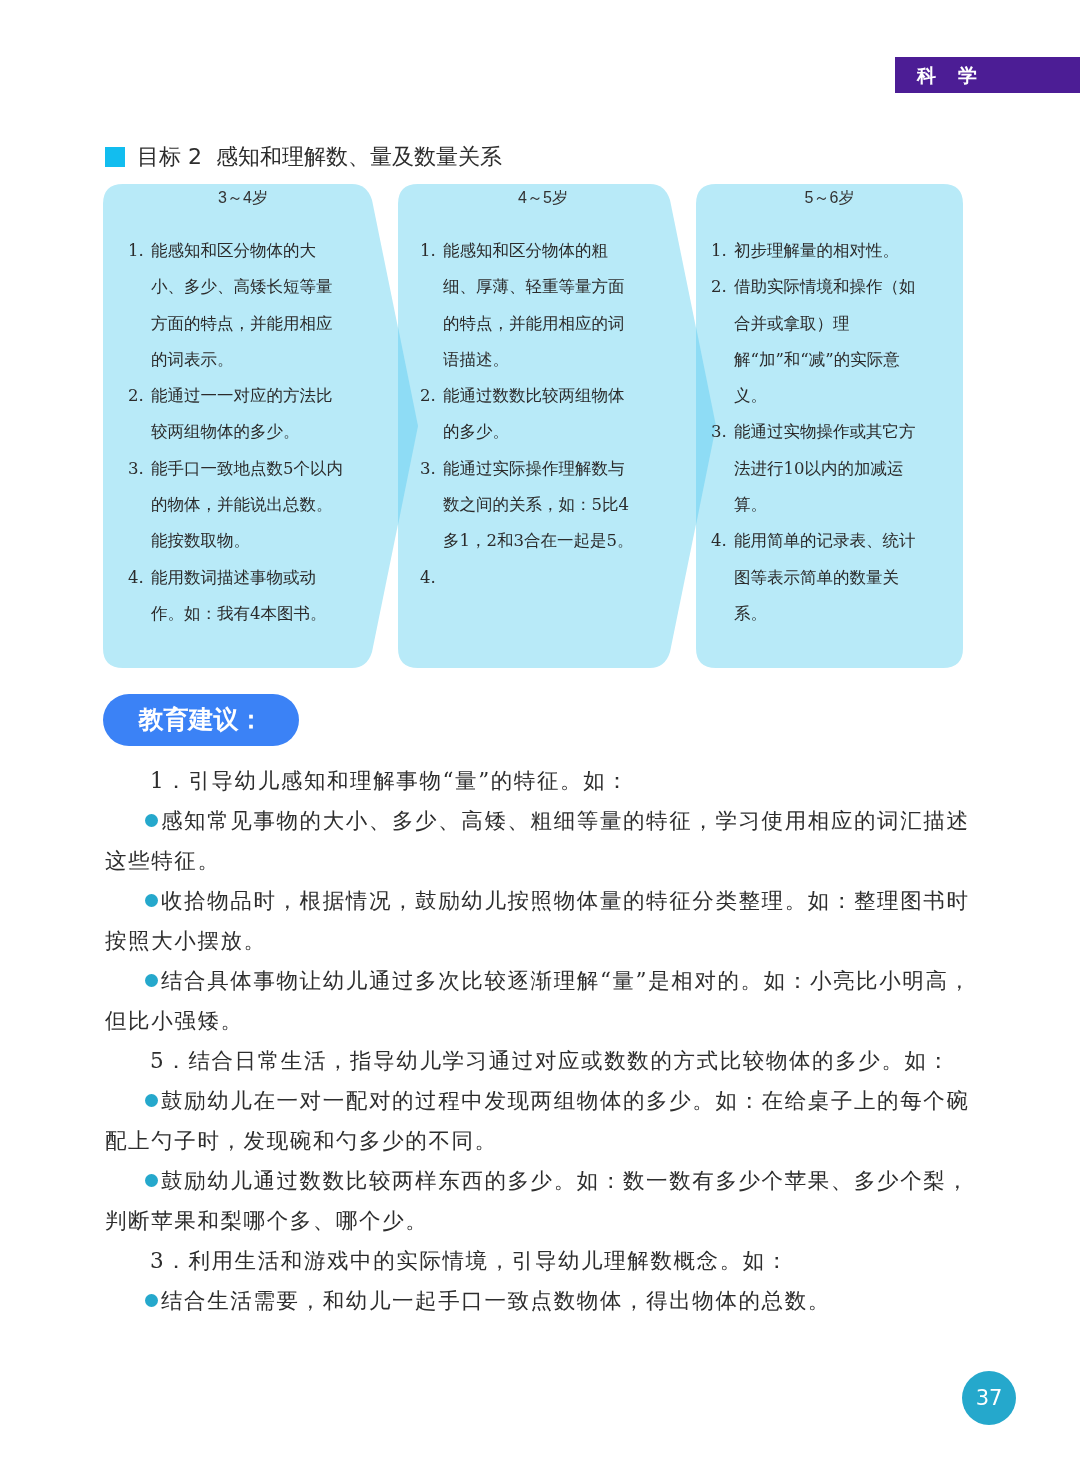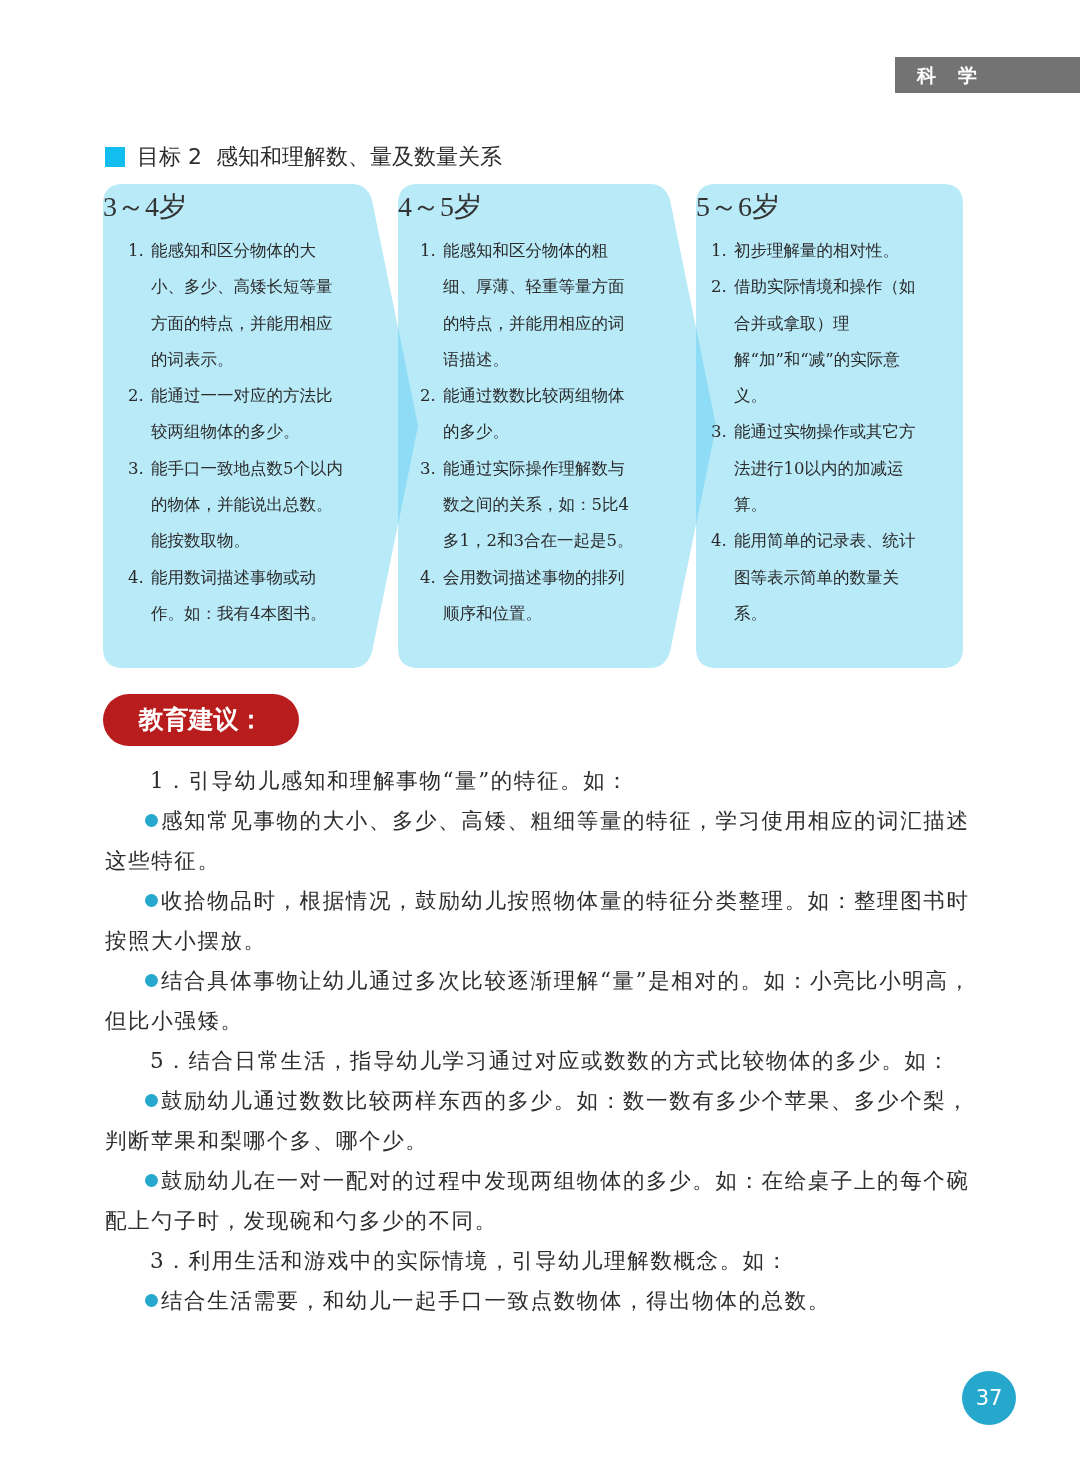--- a/index.html
+++ b/index.html
@@ -1,32 +1,32 @@
 <!DOCTYPE html>
 <html><head>
 <meta charset="utf-8">
 <style>
   html, body { margin:0; padding:0; background:#ffffff; }
   body { width:1080px; height:1465px; position:relative; overflow:hidden;
          font-family:"DejaVu Serif","Liberation Serif",serif; color:#231f20; }
   .subject-tab { position:absolute; left:895px; top:57px; width:185px; height:36px;
-         background:#737373; color:#fff; font-family:"DejaVu Sans",sans-serif; font-weight:bold;
+         background:#4c1d95; color:#fff; font-family:"DejaVu Sans",sans-serif; font-weight:bold;
          font-size:19px; line-height:36px; letter-spacing:0; }
   .subject-tab span { position:absolute; left:22px; top:0; letter-spacing:22px; }
   .goal-title { position:absolute; left:105px; top:142px; height:30px; display:flex; align-items:center;
          font-family:"DejaVu Sans",sans-serif; font-size:22px; color:#2d2d2d; }
   .goal-square { width:20px; height:20px; background:#12bdef; margin-right:12px; }
   .panels { position:absolute; left:0; top:0; width:1080px; height:700px; }
   .panels svg { position:absolute; left:0; top:0; }
   .panel-text { position:absolute; font-size:16.5px; line-height:36.3px; color:#2b2b2b; }
-  .panel-head { position:absolute; font-family:Liberation Serif, serif; font-size:28px; color:#333; }
+  .panel-head { position:absolute; font-family:Liberation Sans, sans-serif; font-size:16px; color:#333; text-align:center; }
   .item { position:relative; padding-left:23px; }
   .item .num { position:absolute; left:0; top:0; }
   .advice-badge { position:absolute; left:103px; top:694px; width:196px; height:52px; border-radius:26px;
-         background:#b91c1c; color:#fff; font-family:"DejaVu Sans",sans-serif; font-weight:bold;
+         background:#3b82f6; color:#fff; font-family:"DejaVu Sans",sans-serif; font-weight:bold;
          font-size:25px; line-height:52px; text-align:center; }
   .advice { position:absolute; left:105px; top:761px; width:872px; font-size:21.5px; line-height:40px;
          color:#2d2d2d; letter-spacing:1.6px; font-family:"DejaVu Serif","Liberation Serif",serif; }
   .advice p { margin:0; text-indent:45px; }
   .advice p.bullet { text-indent:40px; }
   .dot { display:inline-block; width:13px; height:13px; border-radius:50%; background:#25a8cc;
          margin-right:3px; vertical-align:1px; text-indent:0; }
   .page-num { position:absolute; left:962px; top:1371px; width:54px; height:54px; border-radius:50%;
          background:#25a8cc; color:#fff; font-family:"DejaVu Sans",sans-serif; font-size:21px;
          line-height:54px; text-align:center; }
@@ -64,38 +64,38 @@
     <div class="item"><span class="num">1.</span><span>能感知和区分物体的大小、多少、高矮长短等量方面的特点，并能用相应的词表示。</span></div>
     <div class="item"><span class="num">2.</span><span>能通过一一对应的方法比较两组物体的多少。</span></div>
     <div class="item"><span class="num">3.</span><span>能手口一致地点数5个以内的物体，并能说出总数。能按数取物。</span></div>
     <div class="item"><span class="num">4.</span><span>能用数词描述事物或动作。如：我有4本图书。</span></div>
   </div>
 
   <div class="panel-text" style="left:420px; top:233px; width:218px;">
     <div class="item"><span class="num">1.</span><span>能感知和区分物体的粗细、厚薄、轻重等量方面的特点，并能用相应的词语描述。</span></div>
     <div class="item"><span class="num">2.</span><span>能通过数数比较两组物体的多少。</span></div>
     <div class="item"><span class="num">3.</span><span>能通过实际操作理解数与数之间的关系，如：5比4多1，2和3合在一起是5。</span></div>
-    <div class="item"><span class="num">4.</span><span>会用数词描述事物的排列顺序和位置。</span></div>
+    <div class="item"><span class="num">4.</span></div>
   </div>
 
   <div class="panel-text" style="left:711px; top:233px; width:220px;">
     <div class="item"><span class="num">1.</span><span>初步理解量的相对性。</span></div>
     <div class="item"><span class="num">2.</span><span>借助实际情境和操作（如合并或拿取）理解“加”和“减”的实际意义。</span></div>
     <div class="item"><span class="num">3.</span><span>能通过实物操作或其它方法进行10以内的加减运算。</span></div>
     <div class="item"><span class="num">4.</span><span>能用简单的记录表、统计图等表示简单的数量关系。</span></div>
   </div>
 </div>
 
 <div class="advice-badge">教育建议：</div>
 
 <div class="advice">
   <p><span>1．引导幼儿感知和理解事物“量”的特征。如：</span></p>
   <p class="bullet"><span class="dot"></span><span>感知常见事物的大小、多少、高矮、粗细等量的特征，学习使用相应的词汇描述这些特征。</span></p>
   <p class="bullet"><span class="dot"></span><span>收拾物品时，根据情况，鼓励幼儿按照物体量的特征分类整理。如：整理图书时按照大小摆放。</span></p>
   <p class="bullet"><span class="dot"></span><span>结合具体事物让幼儿通过多次比较逐渐理解“量”是相对的。如：小亮比小明高，但比小强矮。</span></p>
   <p><span>5．结合日常生活，指导幼儿学习通过对应或数数的方式比较物体的多少。如：</span></p>
+  <p class="bullet"><span class="dot"></span><span>鼓励幼儿在一对一配对的过程中发现两组物体的多少。如：在给桌子上的每个碗配上勺子时，发现碗和勺多少的不同。</span></p>
   <p class="bullet"><span class="dot"></span><span>鼓励幼儿通过数数比较两样东西的多少。如：数一数有多少个苹果、多少个梨，判断苹果和梨哪个多、哪个少。</span></p>
-  <p class="bullet"><span class="dot"></span><span>鼓励幼儿在一对一配对的过程中发现两组物体的多少。如：在给桌子上的每个碗配上勺子时，发现碗和勺多少的不同。</span></p>
   <p><span>3．利用生活和游戏中的实际情境，引导幼儿理解数概念。如：</span></p>
   <p class="bullet"><span class="dot"></span><span>结合生活需要，和幼儿一起手口一致点数物体，得出物体的总数。</span></p>
 </div>
 
 <div class="page-num">37</div>
 
 </body></html>

